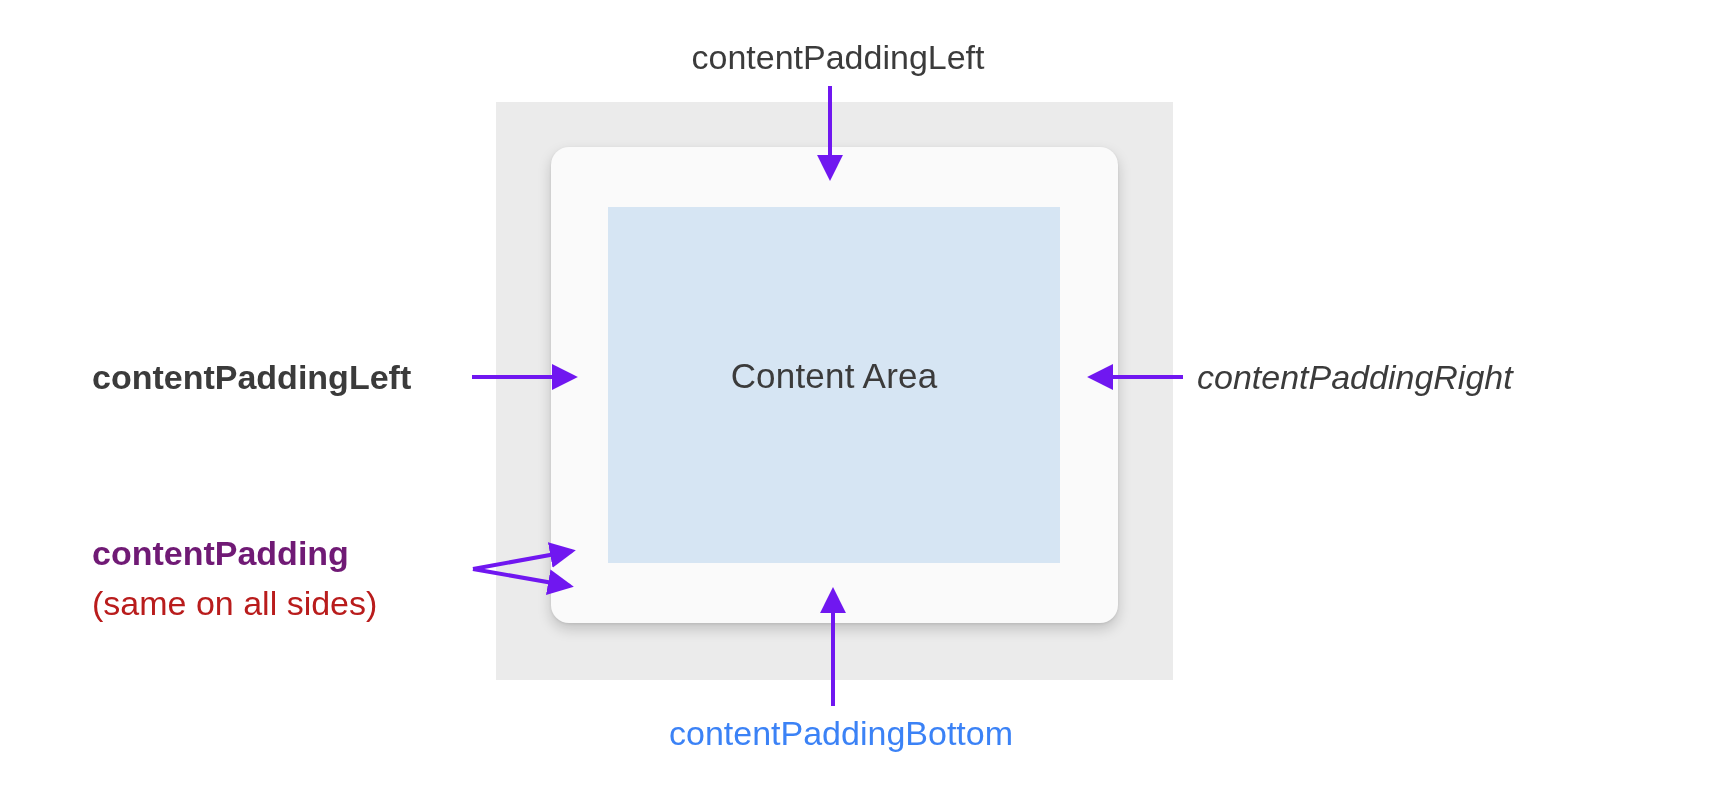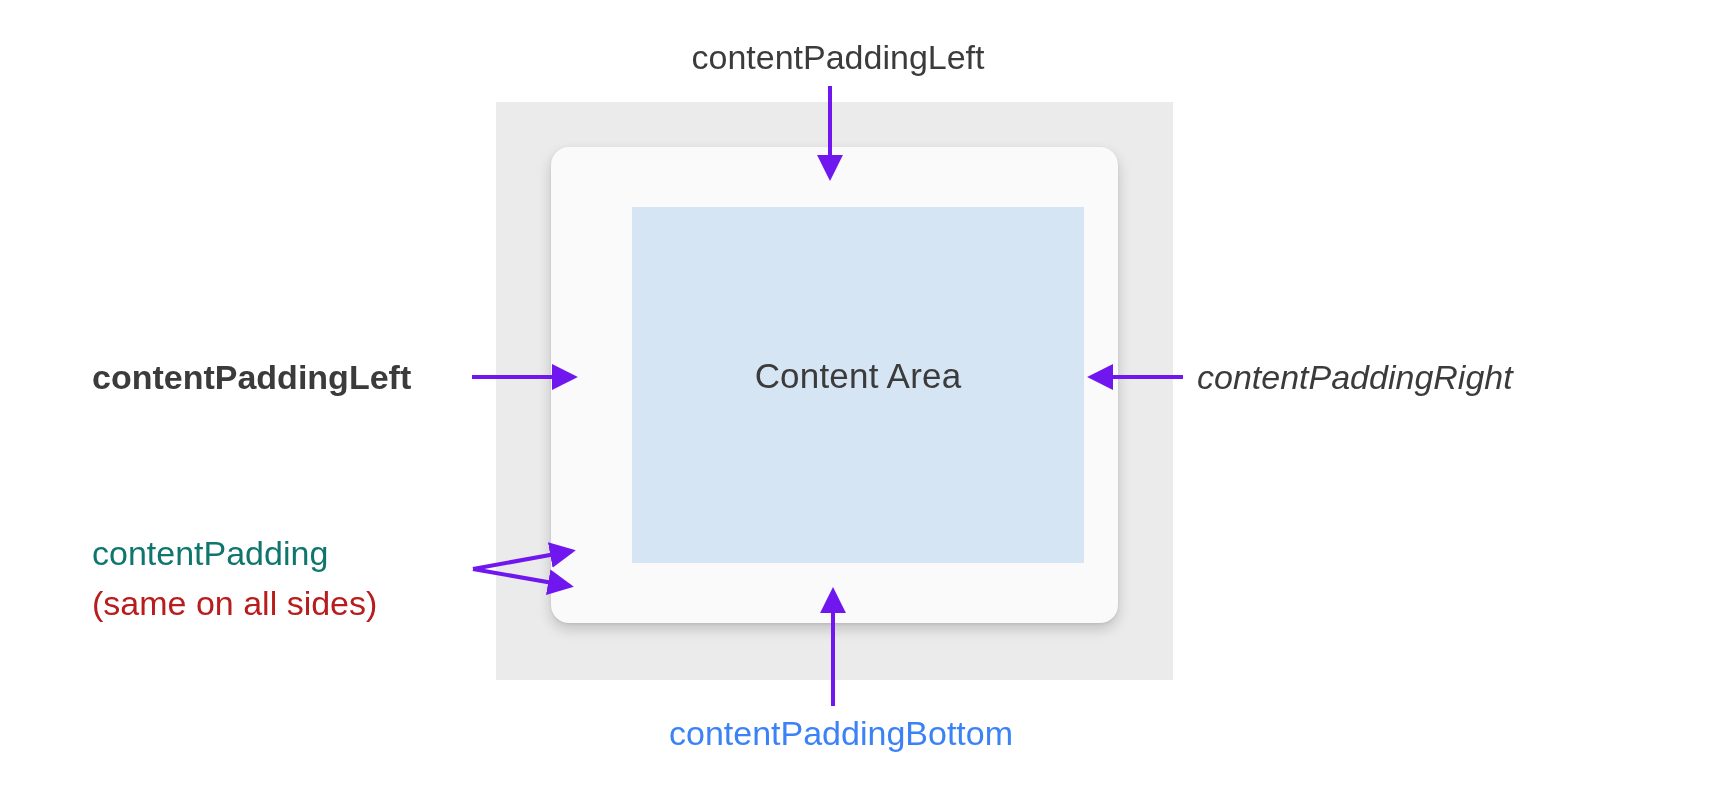--- a/index.html
+++ b/index.html
@@ -70,21 +70,21 @@
 </style>
 </head>
 <body>
 
 <div class="stage">
 
   <div class="outer-box" style="background-color: rgb(235, 235, 235);"></div>
 
   <div class="card-box" style="background-color: rgb(250, 250, 250);"></div>
 
-  <div class="content-box" style="background-color: rgb(214, 229, 243); margin-left: 24px;">
+  <div class="content-box" style="background-color: rgb(214, 229, 243);">
     <span style="color: rgb(59, 59, 59);">Content Area</span>
   </div>
 
   <svg class="arrow-layer" viewBox="0 0 1720 785" xmlns="http://www.w3.org/2000/svg">
     <defs>
       <marker id="ah" viewBox="0 0 10 10" refX="8.5" refY="5" markerWidth="6.5" markerHeight="6.5" orient="auto-start-reverse">
         <path d="M0,0 L10,5 L0,10 z" fill="#7017f0"></path>
       </marker>
     </defs>
     <line x1="830" y1="86" x2="830" y2="177" stroke-width="4" marker-end="url(#ah)" stroke="#7017f0"></line>
@@ -95,19 +95,19 @@
     <line x1="833" y1="706" x2="833" y2="591" stroke-width="4" marker-end="url(#ah)" stroke="#7017f0"></line>
   </svg>
 
   <div class="diagram-label label-top" style="color: rgb(59, 59, 59);">contentPaddingLeft</div>
 
   <div class="diagram-label label-left" style="color: rgb(59, 59, 59); font-weight: bold;">contentPaddingLeft</div>
 
   <div class="diagram-label label-right" style="color: rgb(59, 59, 59);">contentPaddingRight</div>
 
   <div class="diagram-label label-uniform">
-    <span class="line" style="color: #0f766e;">contentPadding</span>
+    <span class="line" style="color: #701a75; font-weight: bold;">contentPadding</span>
     <span class="line" style="color: #b91c1c;">(same on all sides)</span>
   </div>
 
   <div class="diagram-label label-bottom" style="color: #3b82f6;">contentPaddingBottom</div>
 
 </div>
 
 </body></html>

